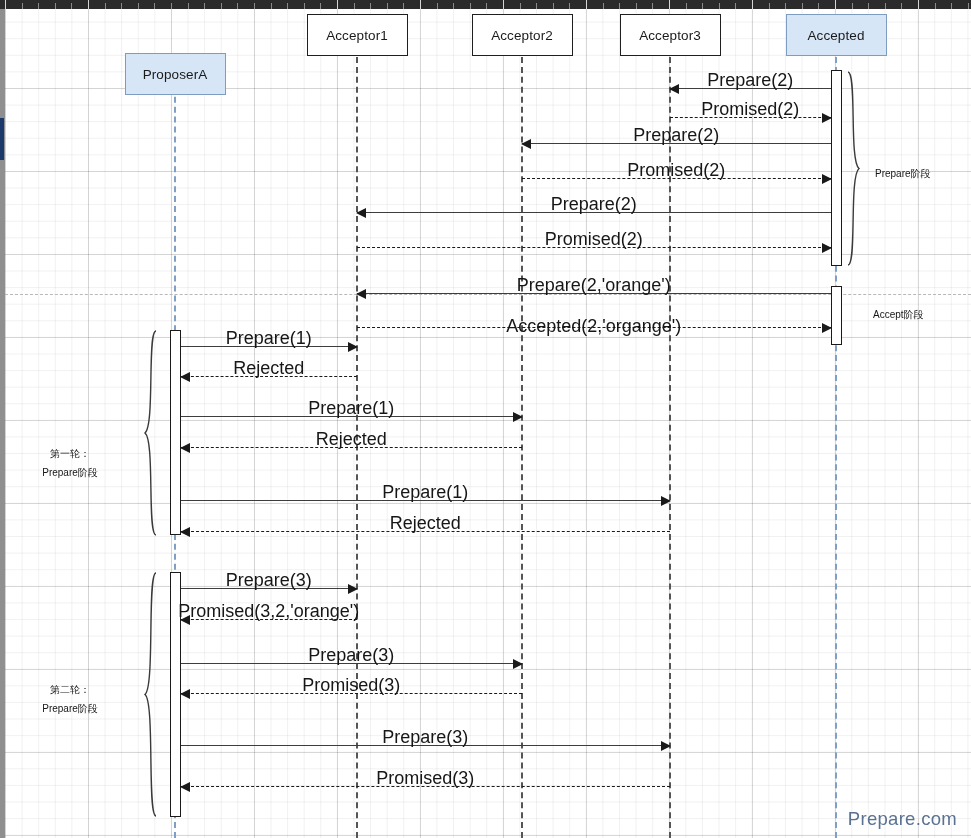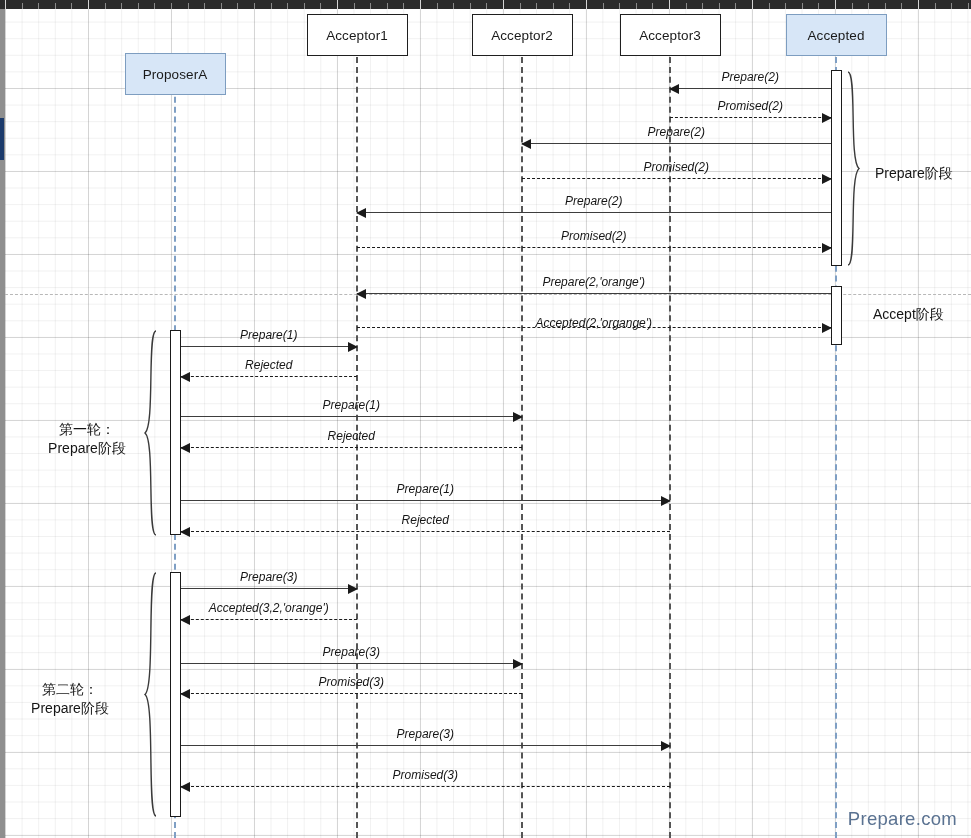--- a/index.html
+++ b/index.html
@@ -108,33 +108,32 @@
   }
   .arrowhead.left {
     left: -1px;
     border-top: 5px solid transparent;
     border-bottom: 5px solid transparent;
     border-right: 10px solid #1a1a1a;
   }
 
   .msg-label {
     position: absolute;
-    font-size: 12px;
+    font-size: 18px;
     color: #161616;
     white-space: nowrap;
     transform: translateX(-50%);
     z-index: 14;
     background: transparent;
-    font-style: italic;
   }
 
   
   .phase-label {
     position: absolute;
-    font-size: 14px;
+    font-size: 10px;
     color: #151515;
     white-space: nowrap;
     z-index: 14;
     line-height: 19px;
   }
   .phase-label.center { text-align: center; transform: translateX(-50%); }
 
   
   .brace { position: absolute; z-index: 13; }
 
@@ -324,21 +323,21 @@
         <div class="arrowhead left"></div>
       </div>
       <div class="msg-label" style="left: 425.25px; top: 513px;">Rejected</div>
       <div class="msg solid" style="left: 180.5px; top: 588px; width: 176.5px;">
         <div class="arrowhead right"></div>
       </div>
       <div class="msg-label" style="left: 268.75px; top: 570px;">Prepare(3)</div>
       <div class="msg dashed" style="left: 180.5px; top: 619px; width: 176.5px;">
         <div class="arrowhead left"></div>
       </div>
-      <div class="msg-label" style="left: 268.75px; top: 601px;">Accepted(3,2,'orange')</div>
+      <div class="msg-label" style="left: 268.75px; top: 601px;">Promised(3,2,'orange')</div>
       <div class="msg solid" style="left: 180.5px; top: 663px; width: 341.5px;">
         <div class="arrowhead right"></div>
       </div>
       <div class="msg-label" style="left: 351.25px; top: 645px;">Prepare(3)</div>
       <div class="msg dashed" style="left: 180.5px; top: 693px; width: 341.5px;">
         <div class="arrowhead left"></div>
       </div>
       <div class="msg-label" style="left: 351.25px; top: 675px;">Promised(3)</div>
       <div class="msg solid" style="left: 180.5px; top: 745px; width: 489.5px;">
         <div class="arrowhead right"></div>
@@ -346,21 +345,21 @@
       <div class="msg-label" style="left: 425.25px; top: 727px;">Prepare(3)</div>
       <div class="msg dashed" style="left: 180.5px; top: 786px; width: 489.5px;">
         <div class="arrowhead left"></div>
       </div>
       <div class="msg-label" style="left: 425.25px; top: 768px;">Promised(3)</div>
     </div>
 
   <div id="phases-layer">
       <div class="phase-label" style="left: 875px; top: 164px;">Prepare阶段</div>
       <div class="phase-label" style="left: 873px; top: 305px;">Accept阶段</div>
-      <div class="phase-label center" style="left: 70px; top: 420px; margin-left: 17px;">
+      <div class="phase-label center" style="left: 70px; top: 444px;">
         <div>第一轮：</div>
         <div>Prepare阶段</div>
       </div>
       <div class="phase-label center" style="left: 70px; top: 680px;">
         <div>第二轮：</div>
         <div>Prepare阶段</div>
       </div>
     </div>
 
   <div id="watermark">Prepare.com</div>

